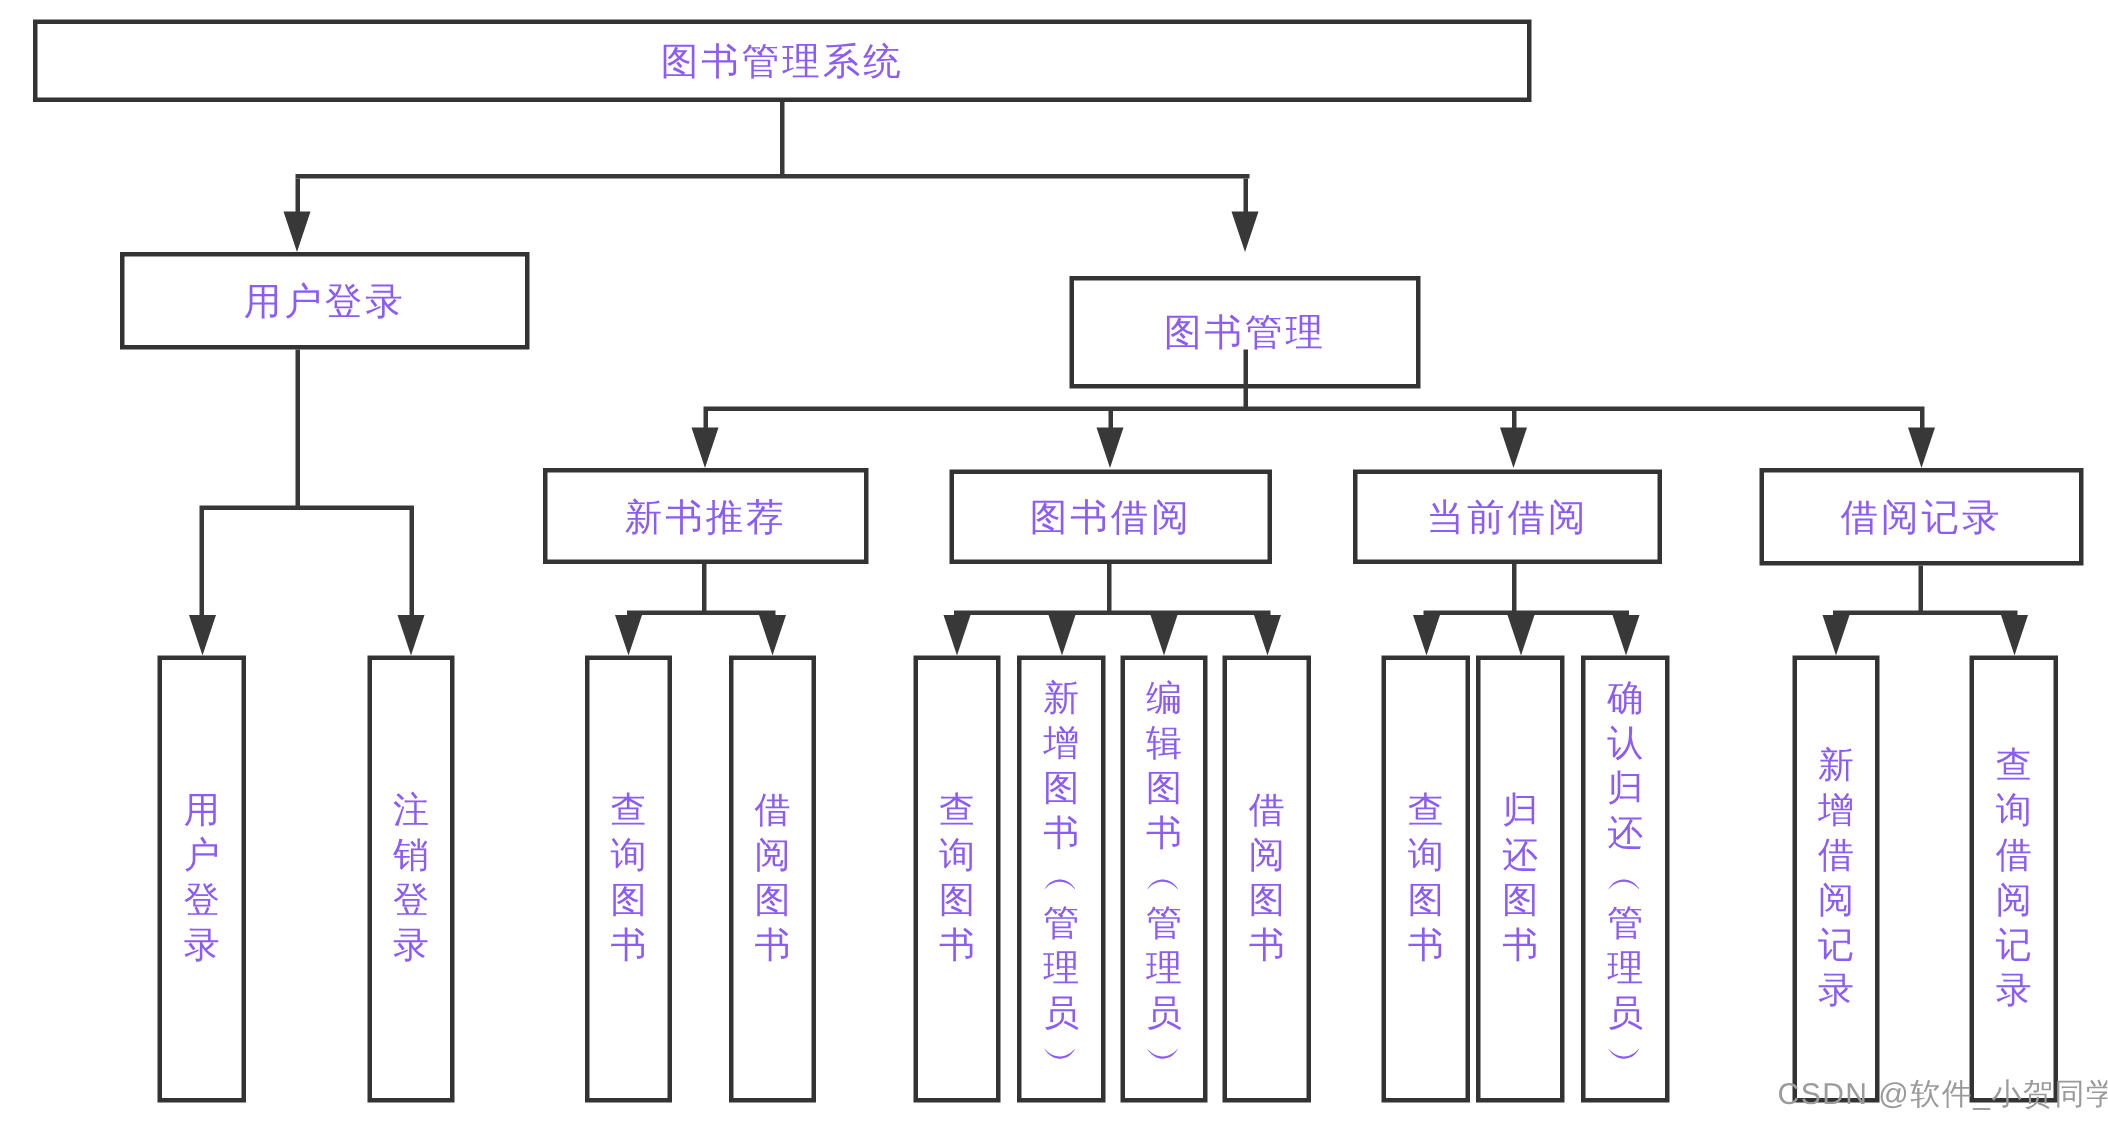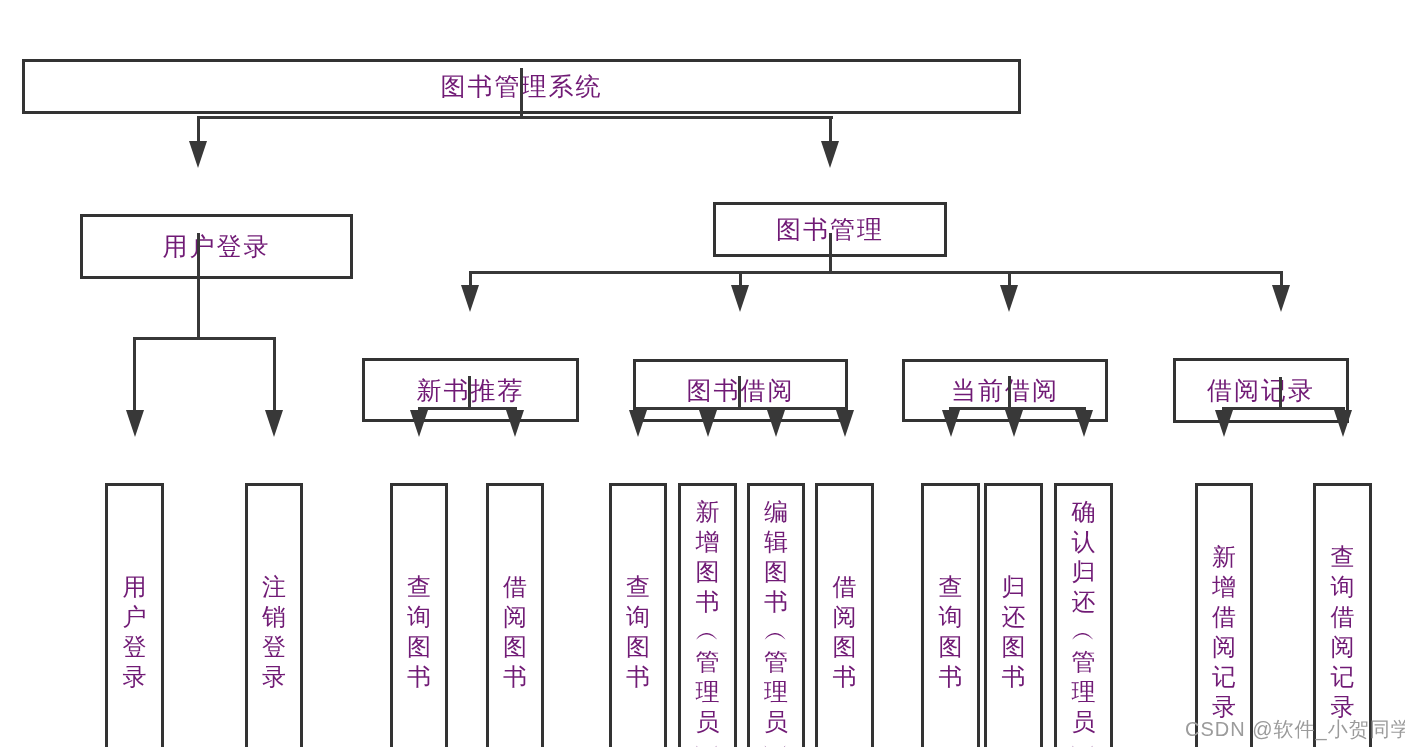--- a/index.html
+++ b/index.html
@@ -2,22 +2,22 @@
 <html><head>
 <meta charset="utf-8">
 <style>
   html,body{margin:0;padding:0;background:#ffffff;}
   .canvas{
     position:relative;width:1405px;height:747px;background:#ffffff;overflow:hidden;
     font-family:"Liberation Sans","DejaVu Sans",sans-serif;
   }
   .node{
     position:absolute;box-sizing:border-box;background:#ffffff;
-    border:3px solid #333333;color:#701a75;
-    display:flex;align-items:center;justify-content:center;margin-top:46px;
+    border:3px solid #333333;color:#8b5cf6;
+    display:flex;align-items:center;justify-content:center;
   }
   .node.h{font-size:25px;letter-spacing:2px;white-space:nowrap;}
   .node.v{flex-direction:column;gap:6px;font-size:24px;}
   .node.v span{display:block;line-height:1;}
   .vline,.hline{position:absolute;background:#383838;}
   .arrow{
     position:absolute;width:0;height:0;
     border-left:9px solid transparent;border-right:9px solid transparent;
     border-top:27px solid #383838;
   }
@@ -34,21 +34,21 @@
   <div class="node h" style="left:22px;top:13px;width:999px;height:55px">图书管理系统</div>
 
   <div class="vline" style="left:520px;top:68px;width:3px;height:50px"></div>
   <div class="hline" style="left:197px;top:116px;width:636px;height:3px"></div>
   <div class="vline" style="left:197px;top:119px;width:3px;height:24px"></div>
   <div class="arrow" style="left:189px;top:141px"></div>
   <div class="vline" style="left:829px;top:119px;width:3px;height:24px"></div>
   <div class="arrow" style="left:821px;top:141px"></div>
 
   <div class="node h" style="left:80px;top:168px;width:273px;height:65px">用户登录</div>
-  <div class="node h" style="left:713px;top:156px;width:234px;height:55px">图书管理</div>
+  <div class="node h" style="left:713px;top:184px;width:234px;height:75px">图书管理</div>
 
   <div class="vline" style="left:197px;top:233px;width:3px;height:107px"></div>
   <div class="hline" style="left:133px;top:337px;width:143px;height:3px"></div>
   <div class="vline" style="left:133px;top:340px;width:3px;height:72px"></div>
   <div class="arrow" style="left:126px;top:410px"></div>
   <div class="vline" style="left:273px;top:340px;width:3px;height:72px"></div>
   <div class="arrow" style="left:265px;top:410px"></div>
 
   <div class="vline" style="left:829px;top:233px;width:3px;height:41px"></div>
   <div class="hline" style="left:469px;top:271px;width:814px;height:3px"></div>
@@ -57,21 +57,21 @@
   <div class="vline" style="left:739px;top:274px;width:3px;height:13px"></div>
   <div class="arrow" style="left:731px;top:285px"></div>
   <div class="vline" style="left:1008px;top:274px;width:3px;height:13px"></div>
   <div class="arrow" style="left:1000px;top:285px"></div>
   <div class="vline" style="left:1280px;top:274px;width:3px;height:13px"></div>
   <div class="arrow" style="left:1272px;top:285px"></div>
 
   <div class="node h" style="left:633px;top:313px;width:215px;height:63px">图书借阅</div>
   <div class="node h" style="left:362px;top:312px;width:217px;height:64px">新书推荐</div>
   <div class="node h" style="left:902px;top:313px;width:206px;height:63px">当前借阅</div>
-  <div class="node h" style="left:1173px;top:312px;width:176px;height:65px">借阅记录</div>
+  <div class="node h" style="left:1173px;top:312px;width:216px;height:65px">借阅记录</div>
 
   <div class="vline" style="left:468px;top:376px;width:3px;height:34px"></div>
   <div class="hline" style="left:418px;top:407px;width:99px;height:3px"></div>
   <div class="arrow" style="left:410px;top:410px"></div>
   <div class="arrow" style="left:506px;top:410px"></div>
 
   <div class="vline" style="left:738px;top:376px;width:3px;height:34px"></div>
   <div class="hline" style="left:636px;top:407px;width:211px;height:3px"></div>
   <div class="arrow" style="left:629px;top:410px"></div>
   <div class="arrow" style="left:699px;top:410px"></div>

